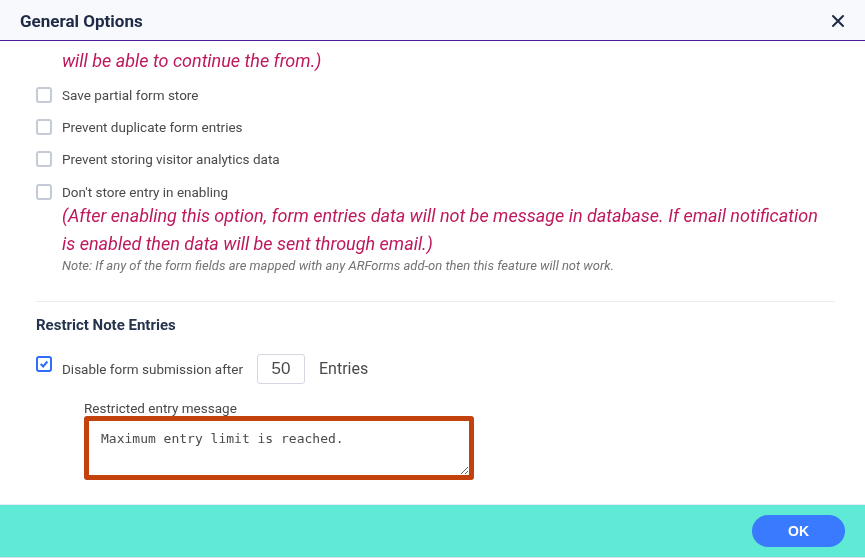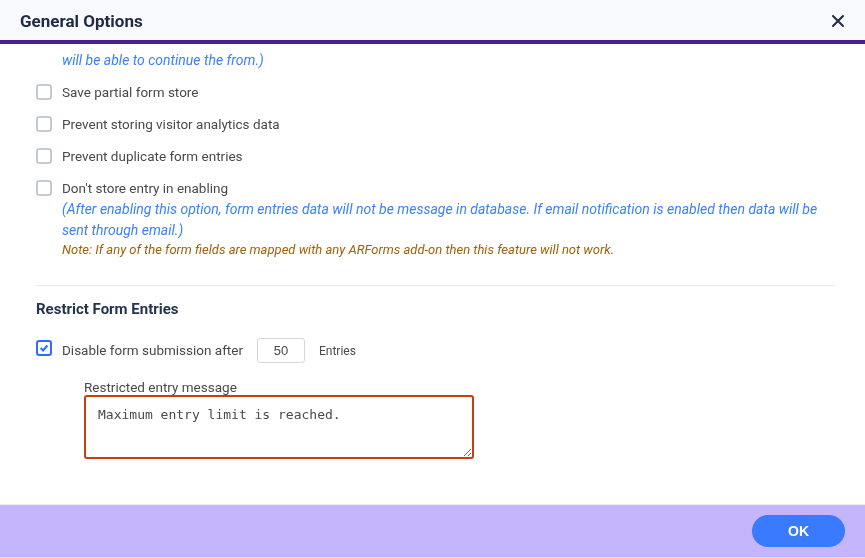--- a/index.html
+++ b/index.html
@@ -15,21 +15,21 @@
     }
     .modal {
       display: flex;
       flex-direction: column;
       height: 100%;
       border-bottom: 1px solid #d9dee4;
     }
     .header {
       display: flex; align-items: center; justify-content: space-between;
       padding: 10px 16px 8px 20px;
-      border-bottom: 4px solid #4c1d95;
+      border-bottom: 1px solid #4c1d95;
       background: #f7f9fc;
     }
     .header h1 {
       margin: 0;
       font-size: 17px;
       font-weight: 700;
       color: #1f2a44;
     }
     .close-btn {
       width: 22px; height: 22px;
@@ -64,27 +64,27 @@
     .chk.checked {
       border-color: #2f6dff;
     }
     .chk.checked svg { stroke: #2f6dff; }
     .chk svg { width: 10px; height: 10px; stroke-width: 2.5; fill:none; }
 
     .opt-body { flex: 1; }
     .opt-label { color: #4a4a4a; font-size: 13.5px; line-height: 1.5; }
     .help {
       font-style: italic;
-      color: #3b82f6;
-      font-size: 14px;
+      color: #be185d;
+      font-size: 18px;
       line-height: 1.55;
     }
     .warn {
       font-style: italic;
-      color: #a16207;
+      color: #737373;
       font-size: 13px;
     }
     .orphan-help {
       margin-left: 26px;
       margin-top: -2px;
       margin-bottom: 4px;
     }
 
     .sep {
       border: none;
@@ -101,50 +101,50 @@
 
     .inline-row {
       display: flex; align-items: center; gap: 14px;
     }
     .num-input {
       width: 48px;
       padding: 4px 6px;
       border: 1px solid #d3d8e0;
       border-radius: 3px;
       text-align: center;
-      font-size: 13px;
-      color: #4a4a4a;
-    }
-    .suffix { color: #4a4a4a; font-size: 12px; }
+      font-size: 17px;
+      color: #4a4a4a;
+    }
+    .suffix { color: #4a4a4a; font-size: 16px; }
 
     .sub-block {
       margin-left: 48px;
       margin-top: 10px;
     }
     .sub-label {
       font-size: 13.5px;
       color: #4a4a4a;
     }
     .msg-area {
       width: 390px;
       height: 64px;
       padding: 10px 12px;
-      border: 2px solid #c2410c;
+      border: 5px solid #c2410c;
       border-radius: 3px;
       font-family: "Lucida Console", Monaco, monospace;
       font-size: 13px;
       color: #4a4a4a;
       resize: both;
     }
 
     .footer {
       border-top: 1px solid #e8ecf2;
       padding: 10px 20px;
       display: flex; justify-content: flex-end;
-      background: #c4b5fd;
+      background: #5eead4;
     }
     .ok-btn {
       background: #3a7afe;
       color: #fff;
       border: none;
       border-radius: 999px;
       padding: 8px 36px;
       font-size: 14px;
       font-weight: 600;
       cursor: pointer;
@@ -171,43 +171,43 @@
       <div class="opt">
         <div class="chk"></div>
         <div class="opt-body">
           <div class="opt-label">Save partial form store</div>
         </div>
       </div>
 
       <div class="opt">
         <div class="chk"></div>
         <div class="opt-body">
+          <div class="opt-label">Prevent duplicate form entries</div>
+        </div>
+      </div>
+
+      <div class="opt">
+        <div class="chk"></div>
+        <div class="opt-body">
           <div class="opt-label">Prevent storing visitor analytics data</div>
-        </div>
-      </div>
-
-      <div class="opt">
-        <div class="chk"></div>
-        <div class="opt-body">
-          <div class="opt-label">Prevent duplicate form entries</div>
         </div>
       </div>
 
       <div class="opt">
         <div class="chk"></div>
         <div class="opt-body">
           <div class="opt-label">Don't store entry in enabling</div>
           <div class="help">(After enabling this option, form entries data will not be message in database. If email notification is enabled then data will be sent through email.)</div>
           <div class="warn">Note: If any of the form fields are mapped with any ARForms add-on then this feature will not work.</div>
         </div>
       </div>
 
       <hr class="sep">
 
-      <h2 class="section-title">Restrict Form Entries</h2>
+      <h2 class="section-title">Restrict Note Entries</h2>
 
       <div class="opt">
         <div class="chk checked">
           <svg viewBox="0 0 12 12">
               <path d="M2 6 L5 9 L10 3"></path>
             </svg>
         </div>
         <div class="opt-body">
           <div class="inline-row">
             <span class="opt-label">Disable form submission after</span>

